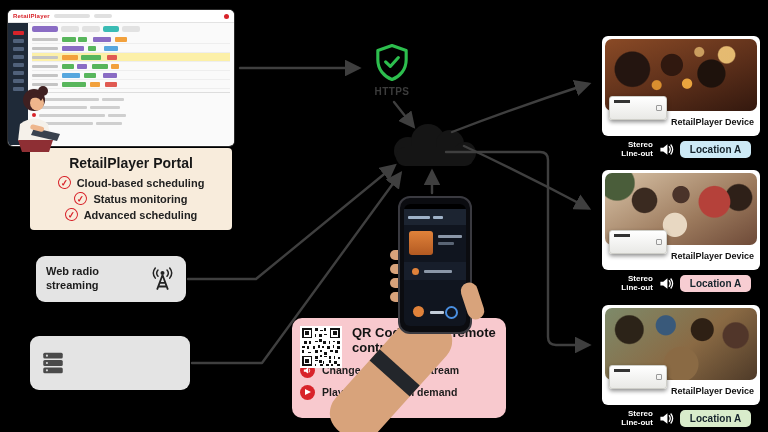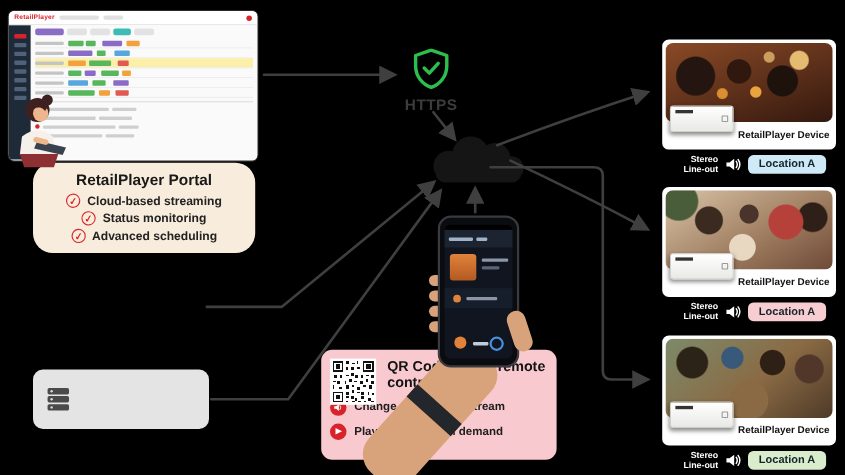--- a/index.html
+++ b/index.html
@@ -36,40 +36,40 @@
   .ps-row.hl{background:#fcf0a8}
   .ps-sep{height:4px;border-bottom:1px solid #ddd;margin-bottom:2px}
   .ps-li{display:flex;align-items:center;height:8px}
   .ps-li s{width:4px;height:4px;border-radius:50%;display:inline-block;margin-right:3px}
   .ps-li s.g{background:#37a74a}.ps-li s.r{background:#d8232a}
   .ps-li .lb{display:inline-block;height:3px;background:#cfcfcf;border-radius:1px;margin-right:3px}
 
   .woman{position:absolute;left:0;top:84px;z-index:3}
 
   
-  .portal-box{position:absolute;left:30px;top:148px;width:202px;background:#f8ecdc;border-radius:18px;
+  .portal-box{position:absolute;left:30px;top:148px;width:202px;background:#f8ecdc;border-radius:4px;
               padding:7px 8px 9px;z-index:2}
   .portal-title{font-size:14px;font-weight:bold;color:#181818;text-align:center;margin-bottom:5px}
   .feat{display:flex;align-items:center;justify-content:center;gap:6px;font-size:11px;color:#222;
         margin-top:3px;font-weight:bold}
   .chk{width:13px;height:13px;flex:none;border:1.6px solid #d8232a;border-radius:50%;color:#d8232a;
        font-size:9px;font-weight:bold;display:inline-flex;align-items:center;justify-content:center;
        transform:rotate(-6deg)}
   .chk::after{content:"\2713"}
 
   
   .src-box{position:absolute;background:#e4e4e4;border-radius:9px;display:flex;align-items:center;
            gap:8px;padding:6px 10px;z-index:2}
   .src-box .src-label{flex:1;font-size:11px;color:#1c1c1c;line-height:1.25;font-weight:bold}
   .src-webradio{left:36px;top:256px;width:150px;height:46px}
   .src-ftp{left:30px;top:336px;width:160px;height:54px}
 
   
   .https{position:absolute;left:364px;top:44px;width:56px;text-align:center;z-index:2}
-  .https-label{font-size:14px;font-weight:bold;color:#3c3c3c;margin-top:1px;letter-spacing:.4px}
+  .https-label{font-size:10px;font-weight:bold;color:#3c3c3c;margin-top:1px;letter-spacing:.4px}
 
   
   .phone-group{position:absolute;left:380px;top:196px;width:126px;height:236px;z-index:4}
   .arm{position:absolute;left:-16px;top:106px;width:54px;height:150px;background:#d8a37b;
        border-radius:22px;transform:rotate(42deg)}
   .watch{position:absolute;left:0;top:62px;width:100%;height:15px;background:#23262b}
   .finger{position:absolute;width:15px;height:10px;border-radius:5px;background:#d8a37b;left:10px}
   .thumbf{position:absolute;left:84px;top:86px;width:17px;height:38px;border-radius:9px;
           background:#d8a37b;transform:rotate(-18deg)}
   .phone{position:absolute;left:18px;top:0;width:74px;height:138px;background:#0b0c10;
@@ -271,40 +271,48 @@
     <path d="M20 40 q15 -11 28 0 l3 17 h-33 z" fill="#f5f1ea"></path>
     <path d="M18 56 h35 l-4 12 h-27 z" fill="#8e2f34"></path>
     <path d="M34 44 l26 6 l-3 7 l-26 -6 z" fill="#39424e"></path>
     <rect x="31" y="40" width="14" height="5" rx="2.5" fill="#eeb68c" transform="rotate(14 31 40)"></rect>
   </svg>
 
   <div class="portal-box">
     <div class="portal-title">RetailPlayer Portal</div>
     <div class="feat">
       <span class="chk"></span>
-      <span>Cloud-based streaming</span>
+      <span>Cloud-based scheduling</span>
     </div>
     <div class="feat">
       <span class="chk"></span>
       <span>Status monitoring</span>
     </div>
     <div class="feat">
       <span class="chk"></span>
       <span>Advanced scheduling</span>
     </div>
   </div>
 
   <div class="https">
     <svg width="34" height="37" viewBox="0 0 24 26">
       <path d="M12 1 L22 4.5 V11 C22 18 17.5 23 12 25 C6.5 23 2 18 2 11 V4.5 Z" fill="none" stroke="#2dbe4e" stroke-width="2.2" stroke-linejoin="round"></path>
       <path d="M7.5 12.5 L10.8 15.8 L16.5 9.5" fill="none" stroke="#2dbe4e" stroke-width="2.2" stroke-linecap="round" stroke-linejoin="round"></path>
     </svg>
     <div class="https-label">HTTPS</div>
   </div>
 
+  <div class="src-box src-webradio">
+    <span class="src-label">Web radio streaming</span>
+    <svg width="27" height="27" viewBox="0 0 24 24">
+      <path d="M12 8 L7.2 21 M12 8 L16.8 21 M9.3 15 L14.7 15 M8.3 18.2 L15.7 18.2" stroke="#222" stroke-width="1.6" fill="none"></path>
+      <circle cx="12" cy="6.3" r="1.8" fill="#222"></circle>
+      <path d="M8 3.6 q-2.4 2.8 0 5.6 M16 3.6 q2.4 2.8 0 5.6 M5.6 1.8 q-3.6 4.5 0 9 M18.4 1.8 q3.6 4.5 0 9" stroke="#222" stroke-width="1.3" fill="none" stroke-linecap="round"></path>
+    </svg>
+  </div>
 
   <div class="src-box src-ftp">
     <svg width="26" height="28" viewBox="0 0 24 24">
       <rect x="3" y="2.5" width="18" height="5.4" rx="1.4" fill="#4a4a4a"></rect>
       <rect x="3" y="9.3" width="18" height="5.4" rx="1.4" fill="#4a4a4a"></rect>
       <rect x="3" y="16.1" width="18" height="5.4" rx="1.4" fill="#4a4a4a"></rect>
       <circle cx="6.4" cy="5.2" r="1" fill="#dcdcdc"></circle>
       <circle cx="6.4" cy="12" r="1" fill="#dcdcdc"></circle>
       <circle cx="6.4" cy="18.8" r="1" fill="#dcdcdc"></circle>
     </svg>

